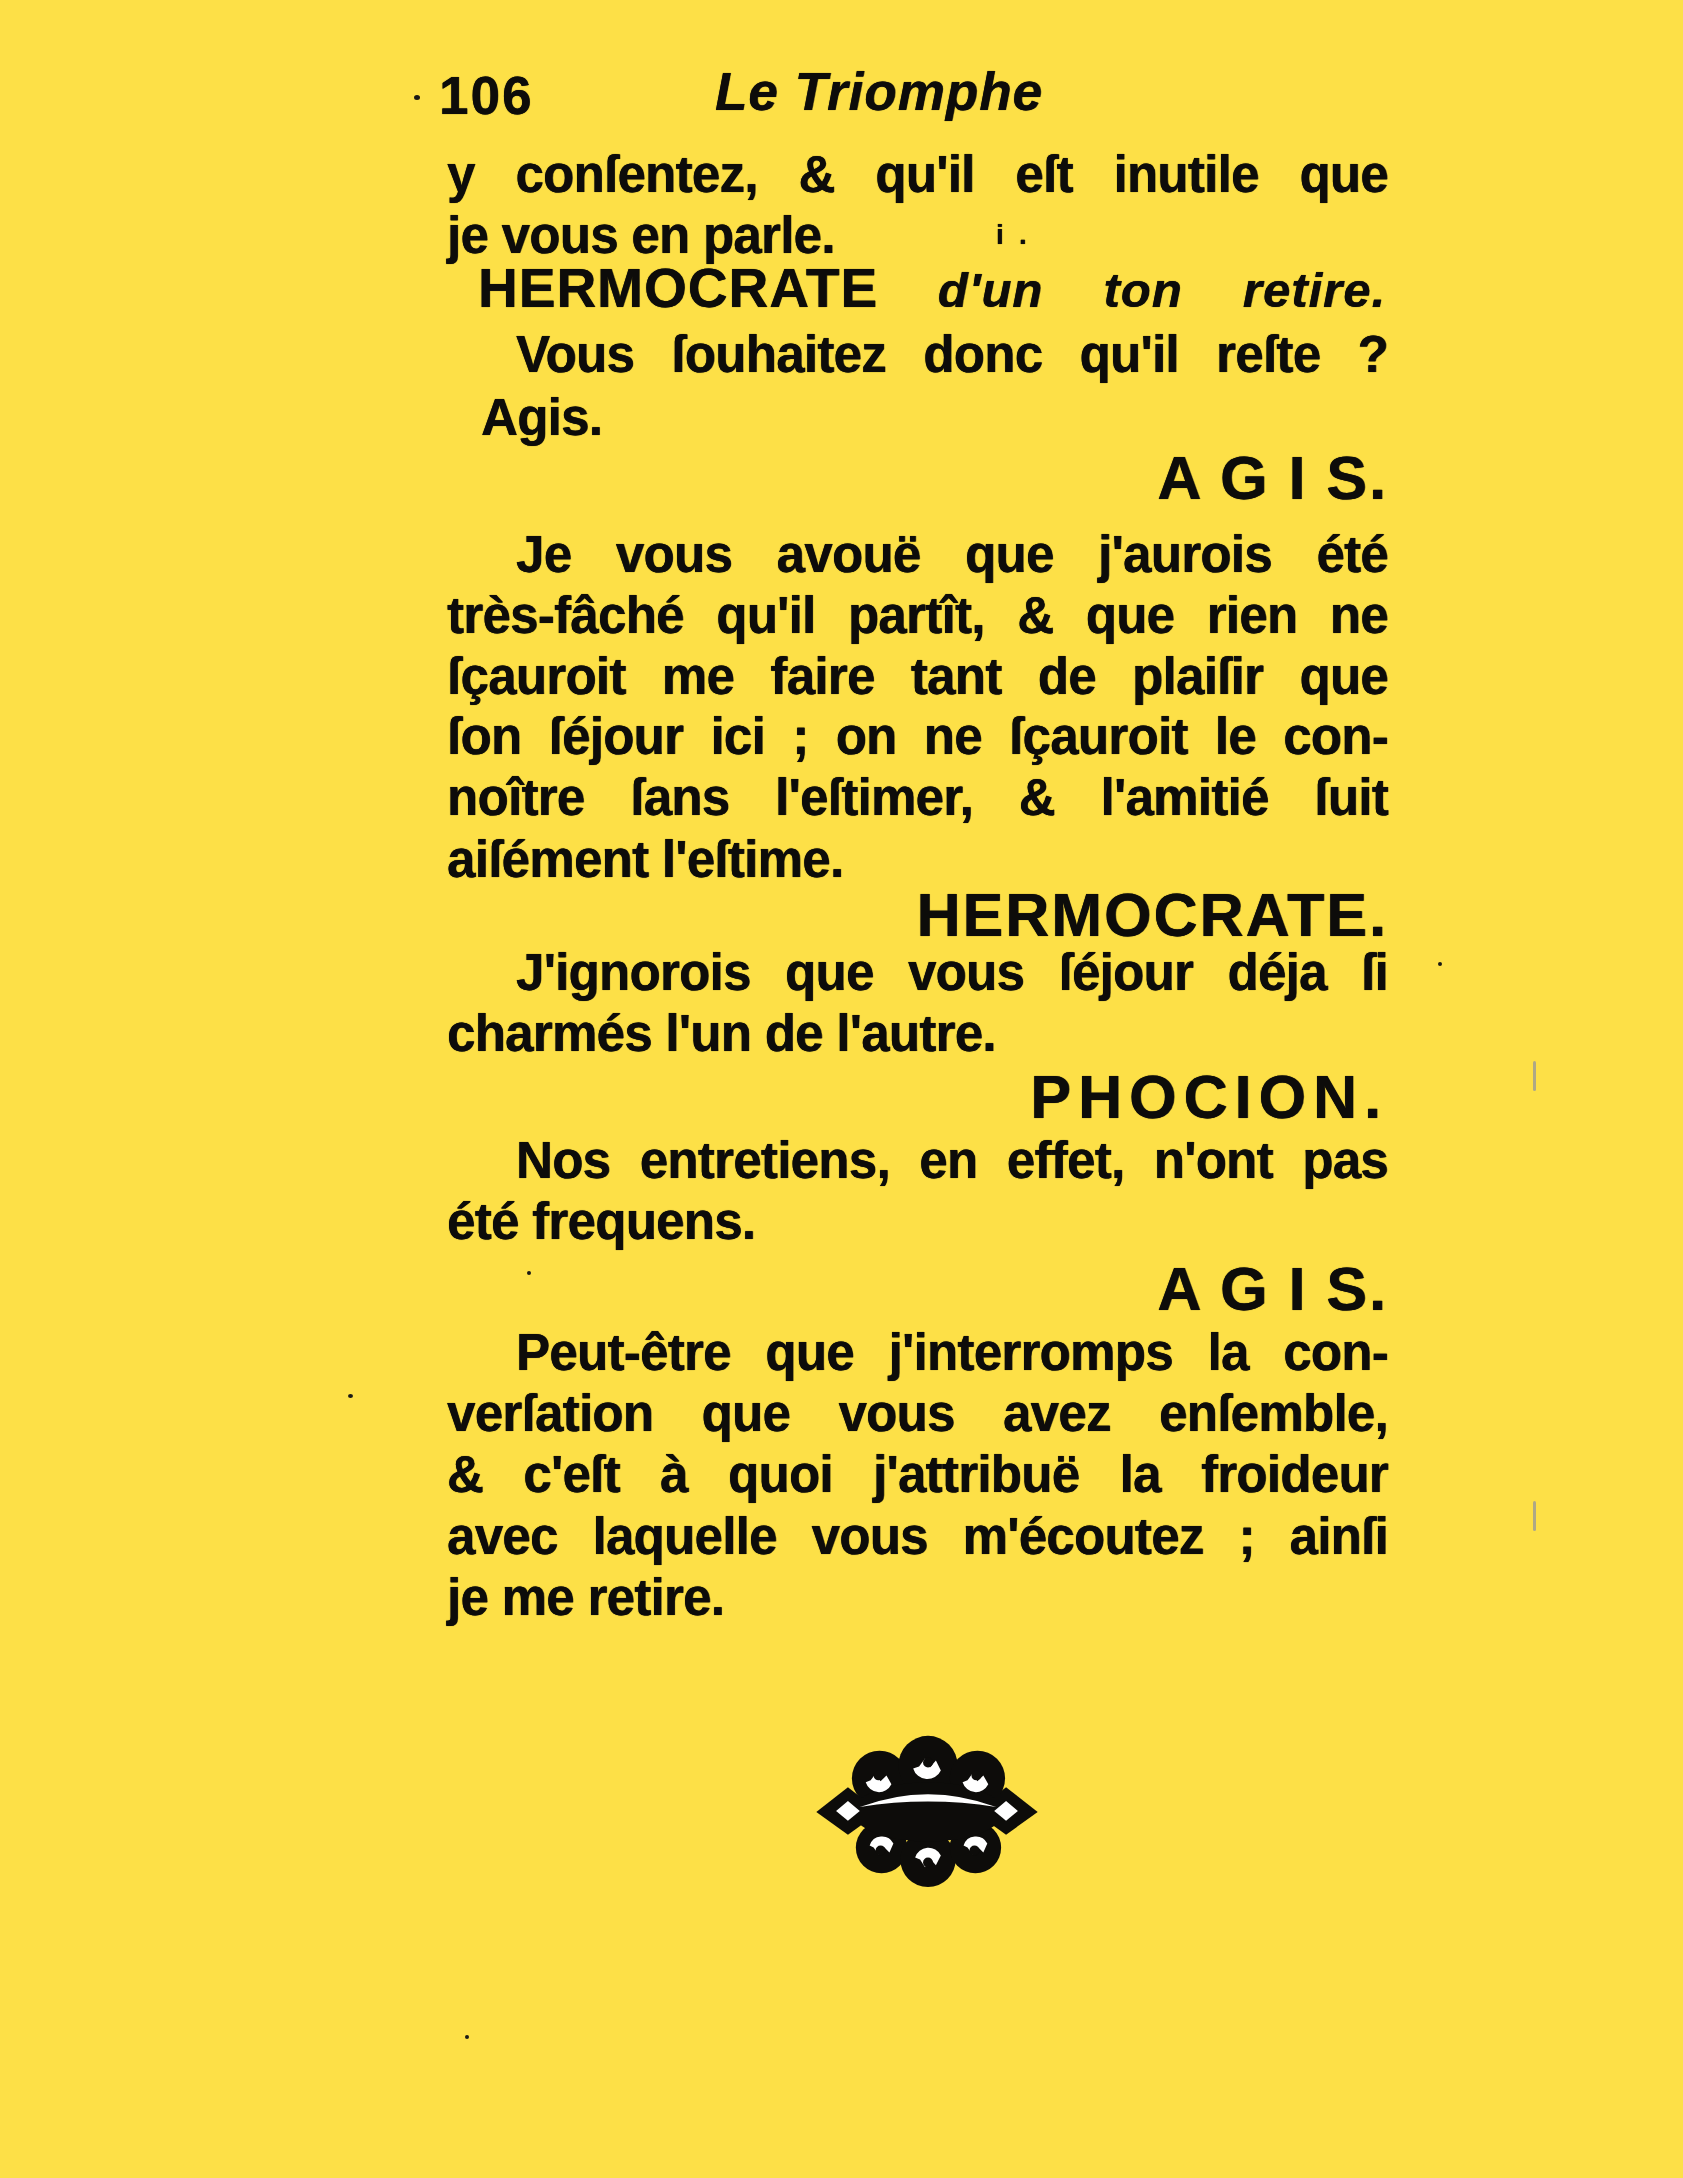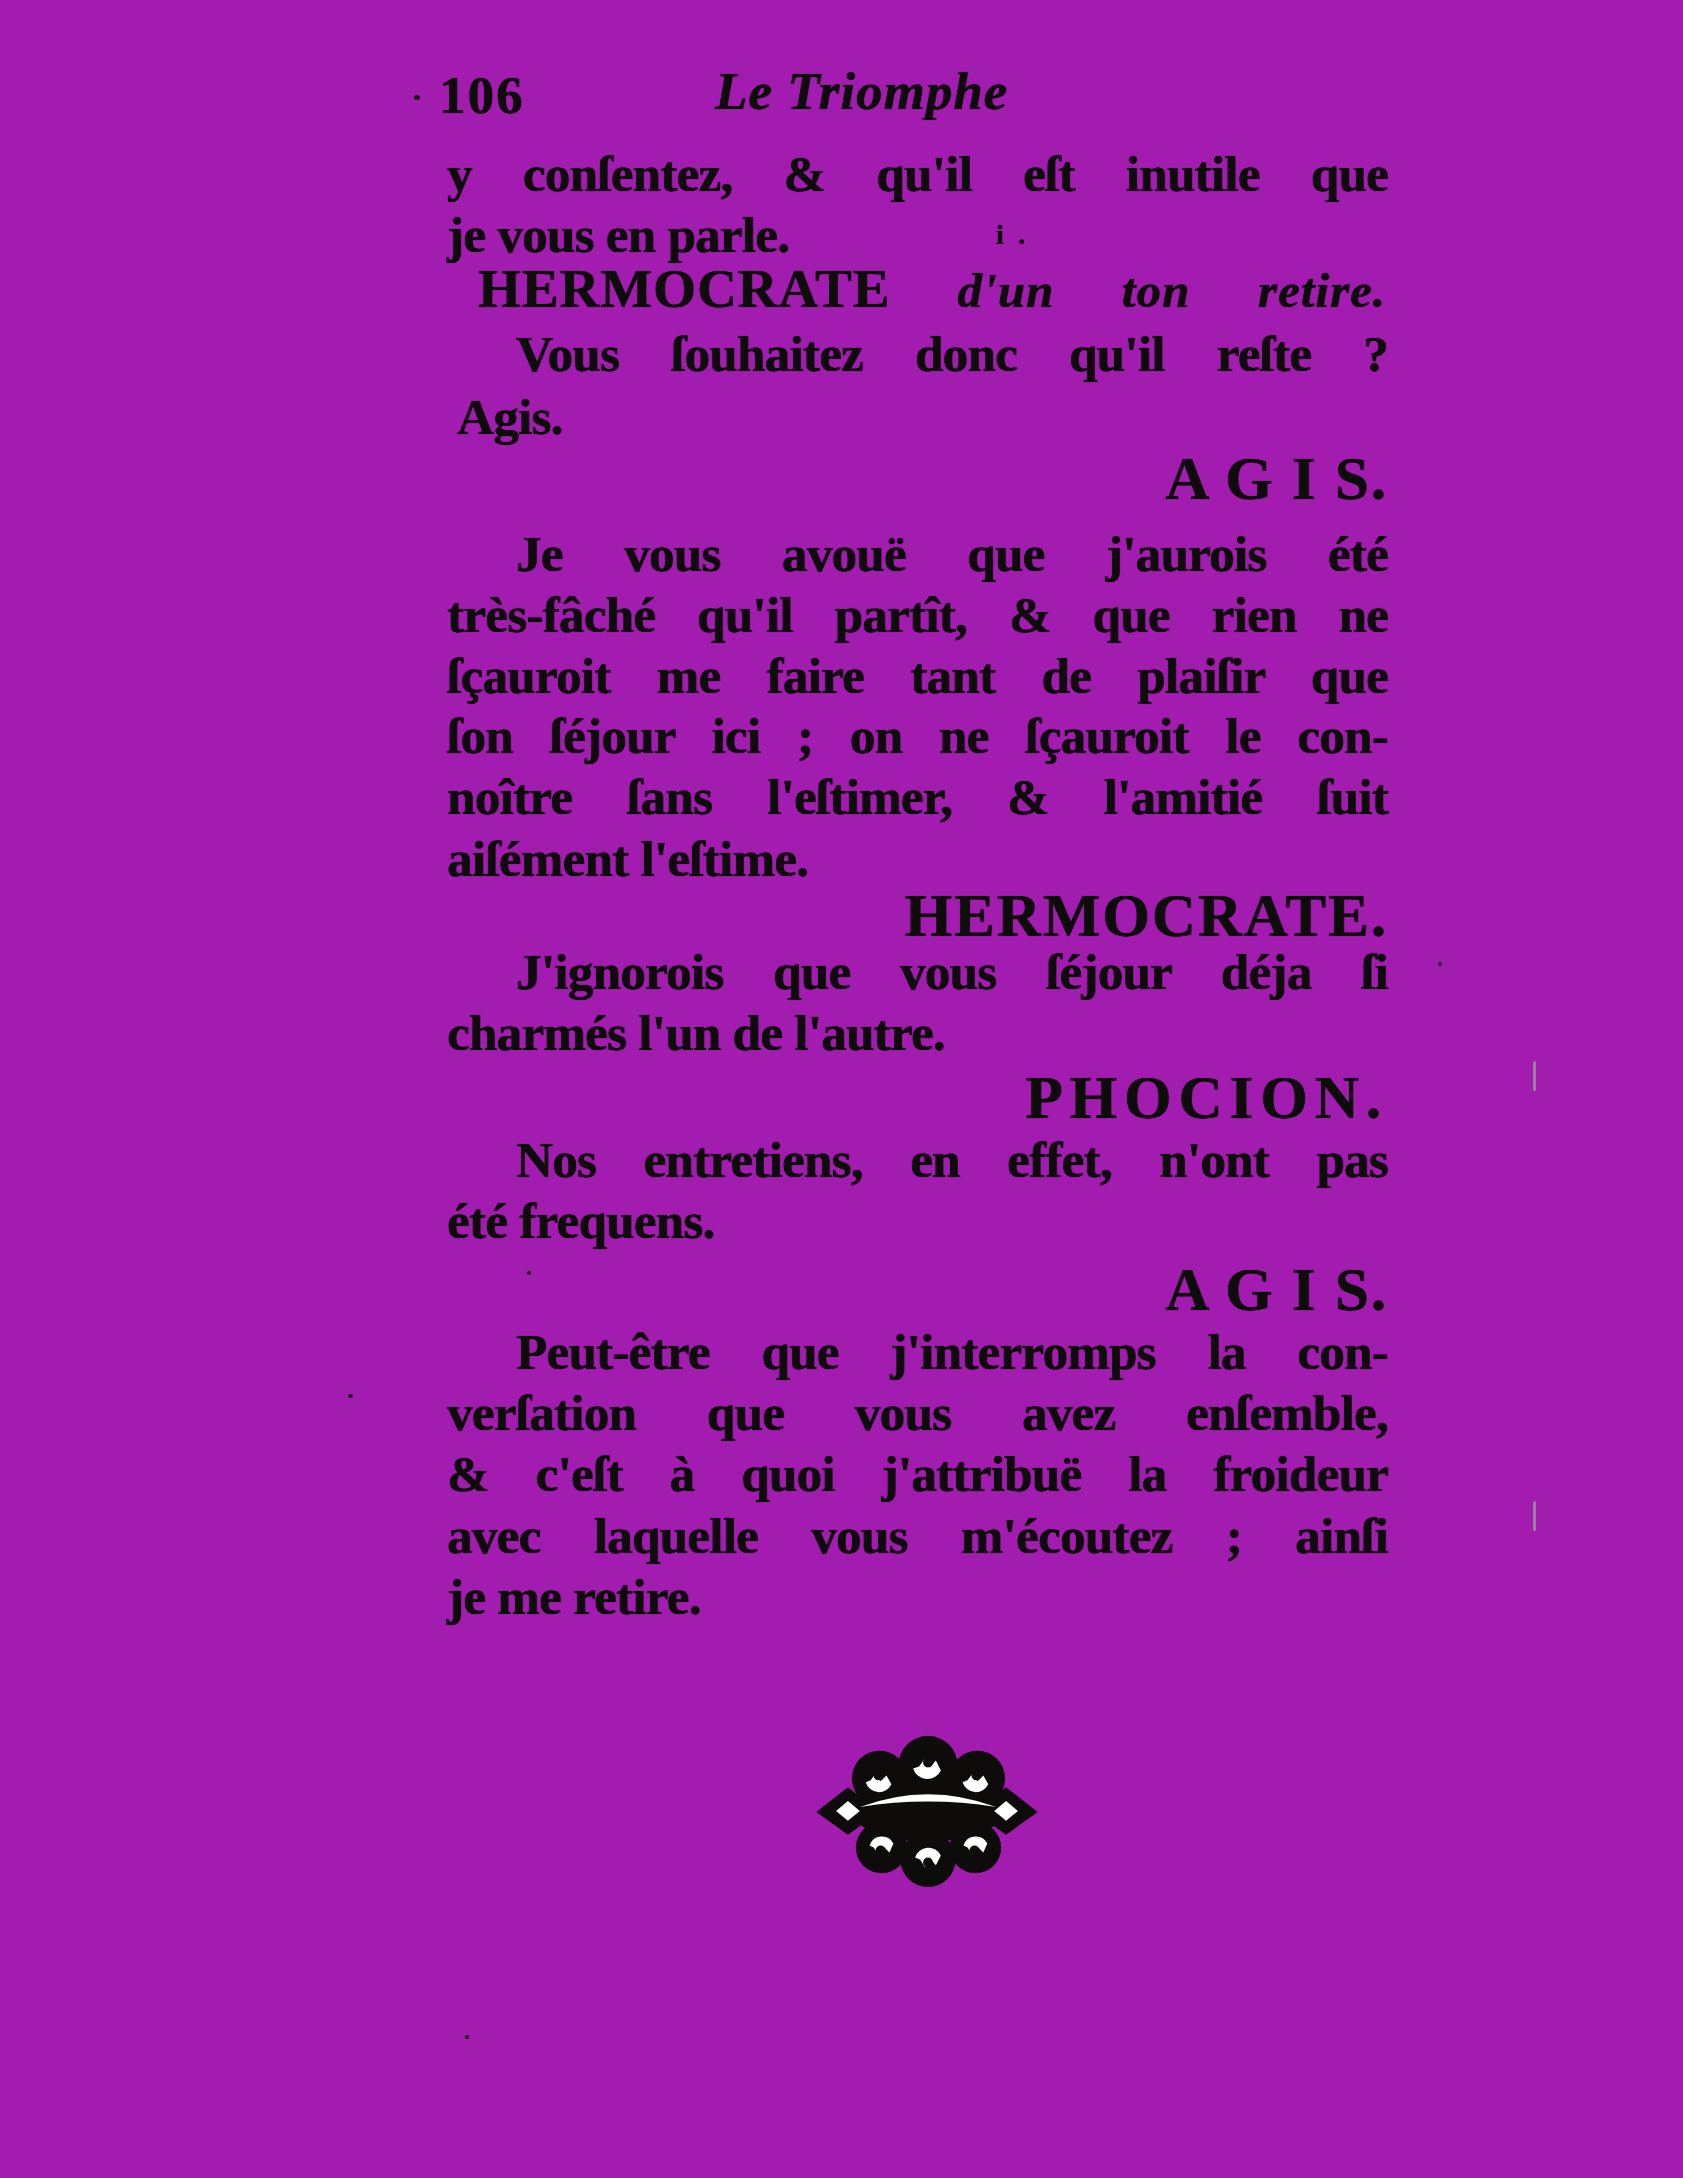--- a/index.html
+++ b/index.html
@@ -1,21 +1,21 @@
 <!DOCTYPE html>
 <html><head>
 <meta charset="utf-8">
 <style>
   html,body{margin:0;padding:0;}
   .page{
     position:relative;
     width:1683px;height:2178px;
-    background:#a21caf;
+    background:#fde047;
     overflow:hidden;
-    font-family:Liberation Serif, serif;
+    font-family:Liberation Sans, sans-serif;
     color:#0d0c0a;
   }
   .ink{
     color:#0d0c0a;
     text-shadow:0 0 0.8px #0d0c0a, 0.6px 0.4px 0 rgba(13,12,10,.6);
   }
   
   .pagenum{
     position:absolute;left:439px;top:65px;
     font-size:53px;font-weight:bold;letter-spacing:2px;
@@ -65,21 +65,21 @@
 
   <div class="pagenum ink">106</div>
   <div class="runtitle ink">Le Triomphe</div>
 
   <div class="line j ink" style="top:145px">y conſentez, &amp; qu'il eſt inutile que</div>
   <div class="line ink" style="top:206px">je vous en parle.</div>
 
   <div class="speaker ink" style="top:259px"><span class="caps">HERMOCRATE</span> <span class="dir">d'un ton retire.</span></div>
 
   <div class="line j indent ink" style="top:325px">Vous ſouhaitez donc qu'il reſte ?</div>
-  <div class="line ink" style="left:457px;top:388px">Agis.</div>
+  <div class="line ink" style="left:481px;top:388px">Agis.</div>
 
   <div class="heading ink" style="top:446px">A G I S.</div>
   <div class="line j indent ink" style="top:525px">Je vous avouë que j'aurois été</div>
   <div class="line j ink" style="top:586px">très-fâché qu'il partît, &amp; que rien ne</div>
   <div class="line j ink" style="top:647px">ſçauroit me faire tant de plaiſir que</div>
   <div class="line j ink" style="top:707px">ſon ſéjour ici ; on ne ſçauroit le con-</div>
   <div class="line j ink" style="top:768px">noître ſans l'eſtimer, &amp; l'amitié ſuit</div>
   <div class="line ink" style="top:830px">aiſément l'eſtime.</div>
 
   <div class="heading ink" style="top:883px">HERMOCRATE.</div>

